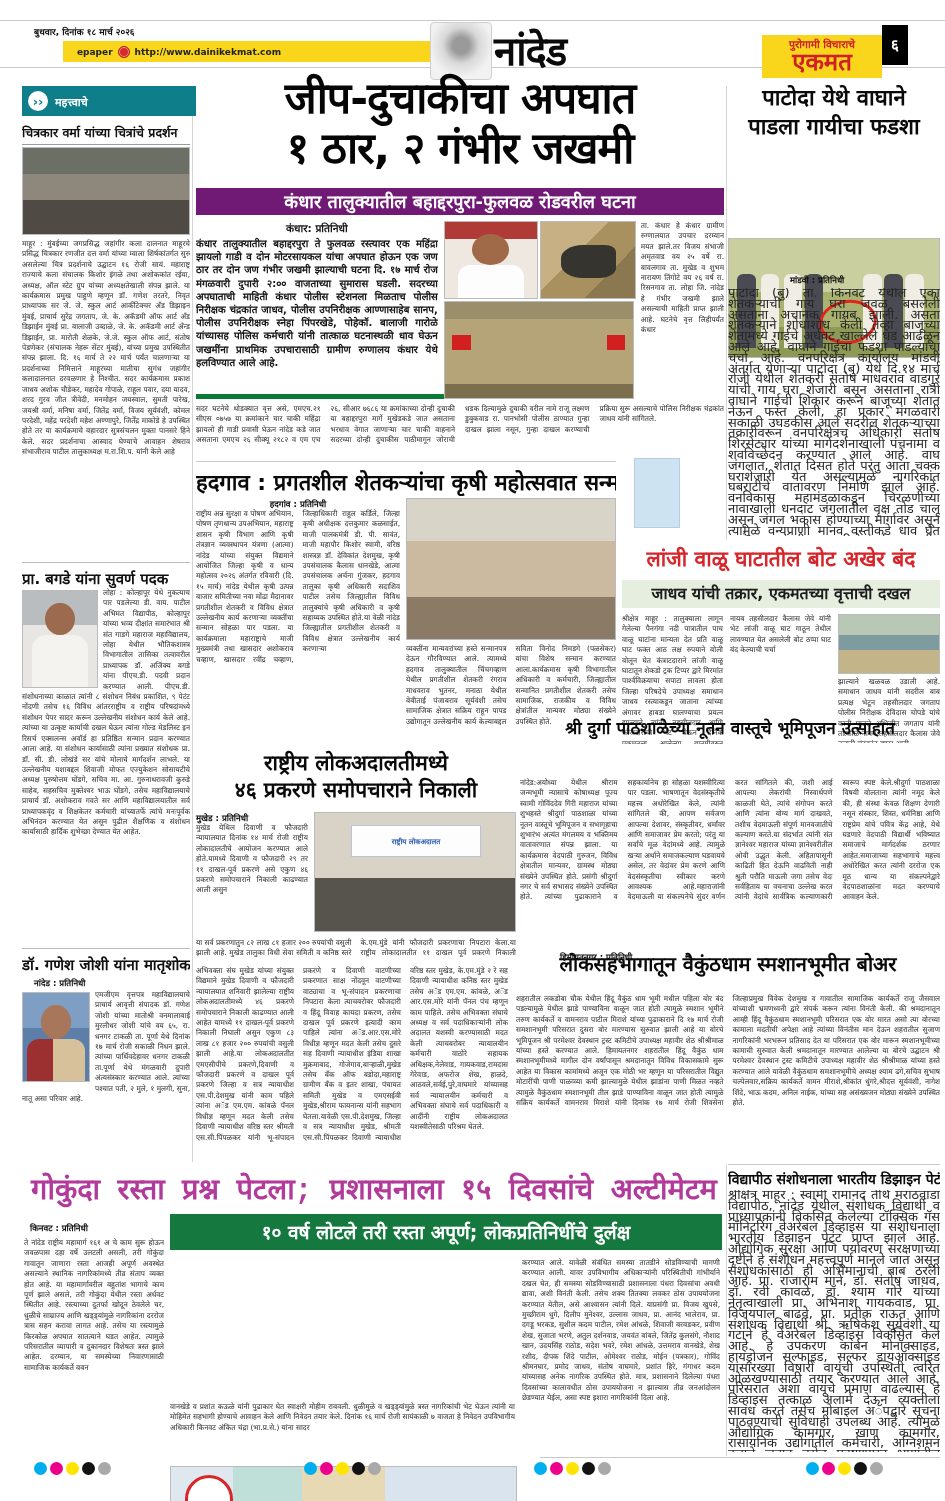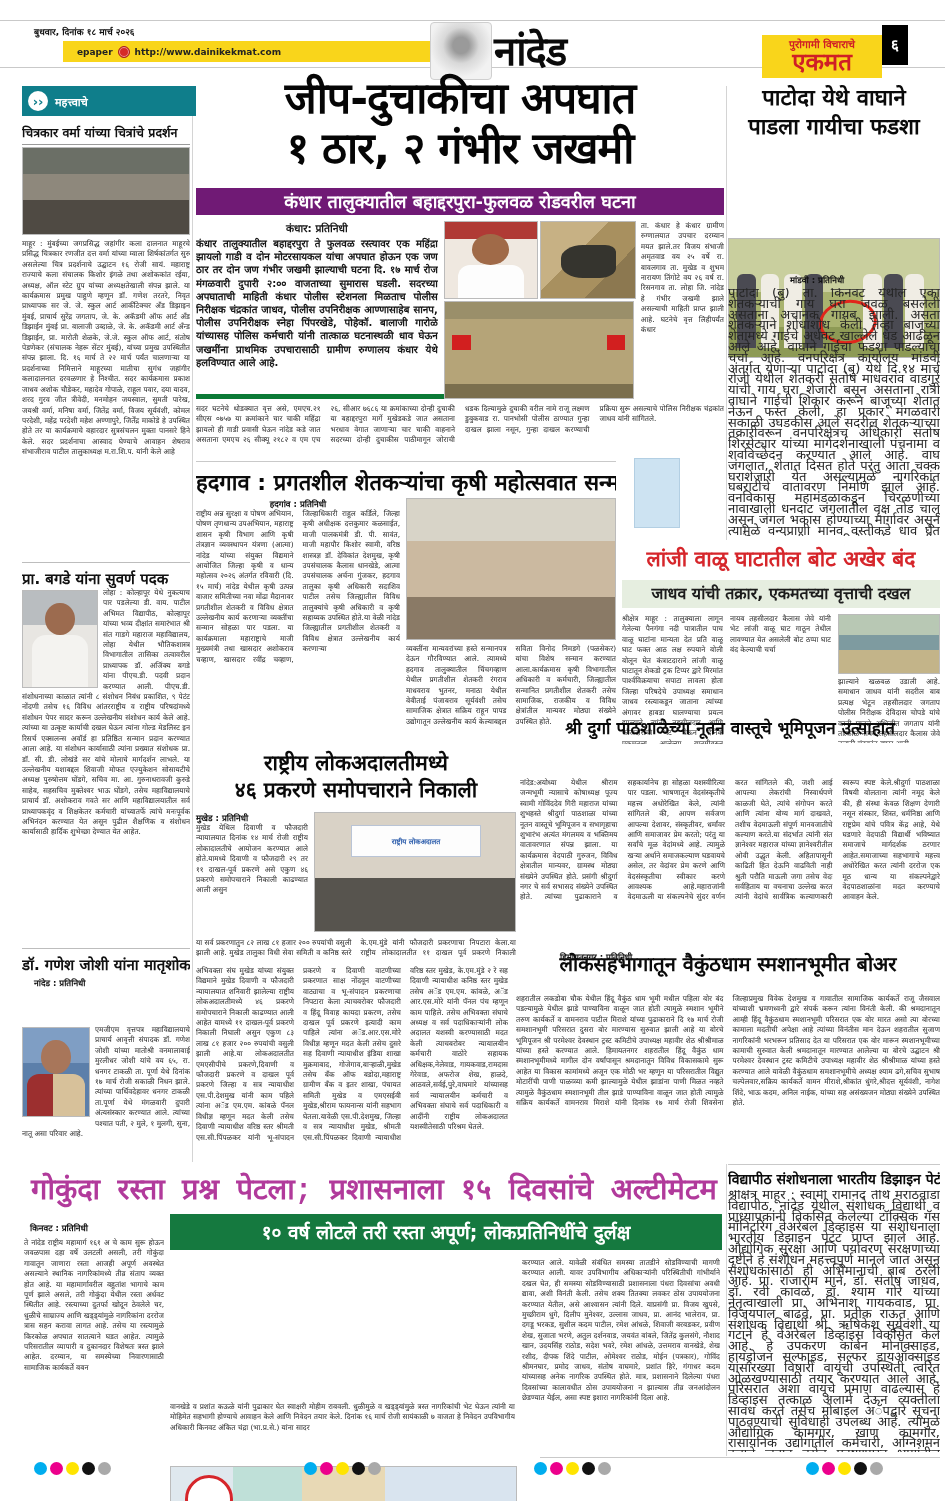--- a/index.html
+++ b/index.html
@@ -118,21 +118,21 @@
   <div class="abs body-txt" style="left:22px;top:239px;width:168px;height:320px;">माहूर : मुंबईच्या जगप्रसिद्ध जहांगीर कला दालनात माहूरचे प्रसिद्ध चित्रकार रणजीत दत्त वर्मा यांच्या म्वाला शिर्षकांतर्गत सुरु असलेल्या चित्र प्रदर्शनाचे उद्घाटन १६ रोजी सायं. महाराष्ट्र राज्याचे कला संचालक किशोर इंगळे तथा अशोककांत रईया, अध्यक्ष, ऑल स्टेट ग्रुप यांच्या अध्यक्षतेखाली संपन्न झाले. या कार्यक्रमास प्रमुख पाहुणे म्हणून डॉ. गणेश तरतरे, निवृत प्राध्यापक सर जे. जे. स्कुल आर्ट आर्कीटेक्चर अँड डिझाइन मुंबई, प्राचार्य सुरेंद्र जगताप, जे. के. अकॅडमी ऑफ आर्ट अँड डिझाईन मुंबई प्रा. बालाजी उब्दाळे, जे. के. अकॅडमी आर्ट अँन्ड डिझाईन, प्रा. मारोती शेळके, जे.जे. स्कुल ऑफ आर्ट, संतोष पेडणेकर (संचालक नेहरू सेंटर मुंबई), यांच्या प्रमुख उपस्थितीत संपन्न झाला. दि. १६ मार्च ते २२ मार्च पर्यंत चालणाऱ्या या प्रदर्शनाच्या निमित्ताने माहूरच्या मातीचा सुगंध जहांगीर कलादालनात दरवळणार हे निश्चीत. सदर कार्यक्रमास प्रकाश जाधव अशोक चौडेकर, महादेव गोपाळे, राहूल पवार, दया यादव, शरद गुरव जीत त्रीवेदी, मनमोहन जयस्वाल, सुमती पारेख, जयश्री वर्मा, मनिषा वर्मा, जितेंद्र वर्मा, विजय सूर्यवंशी, कोमल परदेशी, महेंद्र परदेशी महेश अण्णापुरे, जिर्तेंद्र माकोडे हे उपस्थित होते तर या कार्यक्रमाचे बहारदार सुत्रसंचलन मुक्ता पानसरे हिने केले. सदर प्रदर्शनाचा आस्वाद घेण्याचे आवाहन शेषराव संभाजीराव पाटील तालुकाध्यक्ष म.रा.शि.प. यांनी केले आहे</div>
 
   <div class="abs sb-head2" style="left:22px;top:562px;width:168px;">प्रा. बगडे यांना सुवर्ण पदक</div>
   <div class="abs body-txt" style="left:22px;top:588px;width:168px;height:352px;">
     <span class="floatph ph-man photo" style="width:74px;height:96px;display:block;position:relative;"></span>
     <span>लोहा : कोल्हापूर येथे नुकत्याच पार पडलेल्या डी. वाय. पाटील अभिमत विद्यापीठ, कोल्हापूर यांच्या भव्य दीक्षांत समारंभात श्री संत गाडगे महाराज महाविद्यालय, लोहा येथील भौतिकशास्त्र विभागातील तासिका तत्वावरील प्राध्यापक डॉ. अजिंक्य बगडे यांना पीएच.डी. पदवी प्रदान करण्यात आली. पीएच.डी. संशोधनाच्या काळात त्यांनी ८ संशोधन निबंध प्रकाशित, ९ पेटंट नोंदणी तसेच १६ विविध आंतरराष्ट्रीय व राष्ट्रीय परिषदांमध्ये संशोधन पेपर सादर करून उल्लेखनीय संशोधन कार्य केले आहे. त्यांच्या या उत्कृष्ट कार्याची दखल घेऊन त्यांना गोल्ड मेडलिस्ट इन रिसर्च एक्सलन्स अवॉर्ड हा प्रतिष्ठित सन्मान प्रदान करण्यात आला आहे. या संशोधन कार्यासाठी त्यांना प्रख्यात संशोधक प्रा. डॉ. सी. डी. लोखंडे सर यांचे मोलाचे मार्गदर्शन लाभले. या उल्लेखनीय यशाबद्दल शिवाजी मोफत एज्युकेशन सोसायटीचे अध्यक्ष पुरुषोत्तम घोंडगे, सचिव मा. आ. गुरुनाथरावजी कुरुडे साहेब, सहसचिव मुक्तेश्वर भाऊ घोंडगे, तसेच महाविद्यालयाचे प्राचार्य डॉ. अशोकराव गवते सर आणि महाविद्यालयातील सर्व प्राध्यापकवृंद व शिक्षकेतर कर्मचारी यांच्यातर्फे त्यांचे मनःपूर्वक अभिनंदन करण्यात येत असून पुढील शैक्षणिक व संशोधन कार्यासाठी हार्दिक शुभेच्छा देण्यात येत आहेत.</span>
   </div>
 
   <div class="abs sb-head2" style="left:22px;top:948px;width:168px;">डॉ. गणेश जोशी यांना मातृशोक</div>
   <div class="abs byline" style="left:34px;top:977px;">नांदेड : प्रतिनिधी</div>
-  <div class="abs body-txt" style="left:22px;top:990px;width:168px;height:172px;margin-top:35px;">
+  <div class="abs body-txt" style="left:22px;top:990px;width:168px;height:172px;">
     <span class="floatph ph-woman photo" style="width:66px;height:88px;display:block;position:relative;"></span>
     <span>एमजीएम वृत्तपत्र महाविद्यालयाचे प्राचार्य आवृत्ती संपादक डॉ. गणेश जोशी यांच्या मातोश्री वनमालाबाई मुरलीधर जोशी यांचे वय ६५, रा. धनगर टाकळी ता. पूर्णा येथे दिनांक १७ मार्च रोजी सकाळी निधन झाले. त्यांच्या पार्थिवदेहावर धनगर टाकळी ता.पूर्णा येथे मंगळवारी दुपारी अंत्यसंस्कार करण्यात आले. त्यांच्या पश्चात पती, २ मुले, १ मुलगी, सुना, नातू असा परिवार आहे.</span>
   </div>
 
   <div class="abs main-head" style="left:196px;top:74px;width:528px;">
     <div>जीप-दुचाकीचा अपघात</div>
     <div>१ ठार, २ गंभीर जखमी</div>
   </div>
   <div class="abs red-banner" style="left:196px;top:188px;width:528px;height:27px;">कंधार तालुक्यातील बहाद्दरपुरा-फुलवळ रोडवरील घटना</div>
 

